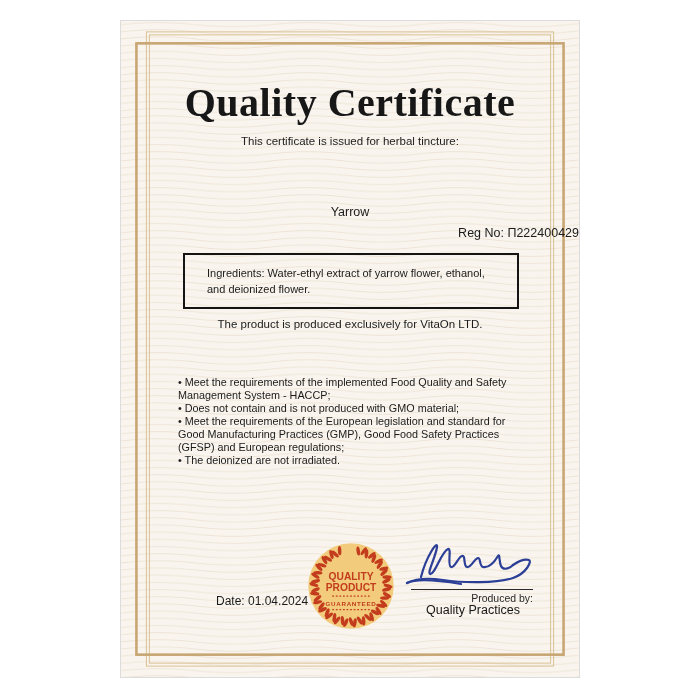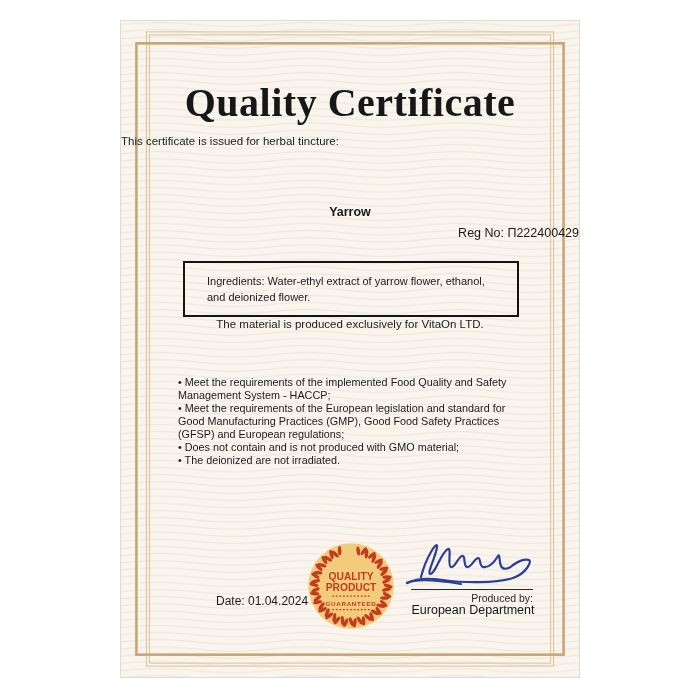--- a/index.html
+++ b/index.html
@@ -12,27 +12,27 @@
     font-family:"Liberation Sans",sans-serif;color:var(--text);}
   .canvas{position:relative;width:700px;height:700px;background:#ffffff;}
   .page{position:absolute;left:120px;top:20px;width:460px;height:658px;
     background:var(--page-bg);border:1px solid var(--page-edge);}
   .page svg.bgwaves{position:absolute;left:0;top:0;width:100%;height:100%;}
   .page svg.frame{position:absolute;left:0;top:0;width:100%;height:100%;}
   .content{position:absolute;left:0;top:0;width:100%;height:100%;}
   .title{position:absolute;left:0;top:58px;width:100%;text-align:center;
     font-family:"Liberation Serif",serif;font-weight:600;font-size:40px;
     letter-spacing:.5px;color:#171717;}
-  .subtitle{position:absolute;left:0;top:114px;width:100%;text-align:left;
+  .subtitle{position:absolute;left:0;top:114px;width:100%;text-align:center;
     font-size:11.5px;color:#222;}
   .product-name{position:absolute;left:0;top:184px;width:100%;text-align:center;
-    font-size:12.5px;font-weight:700;}
+    font-size:12.5px;font-weight:400;}
   .reg-no{position:absolute;left:0;top:205px;width:100%;text-align:right;font-size:12.5px;}
   .ing-box{position:absolute;left:62px;top:232px;width:336px;height:56px;
-    border:2.5px solid var(--box-border);background:transparent;margin-top:8px;}
+    border:2.5px solid var(--box-border);background:transparent;}
   .ing-box .ing-text{position:absolute;left:22px;top:10px;width:300px;
     font-size:11px;line-height:16px;text-align:left;}
   .exclusivity{position:absolute;left:0;top:297px;width:100%;text-align:center;font-size:11.5px;}
   .req-list{position:absolute;left:57px;top:355px;width:352px;font-size:10.8px;
     line-height:13px;text-align:left;}
   .req-item::before{content:"•  ";}
   .date{position:absolute;left:63px;top:573px;font-size:12px;margin-left:32px;}
   .badge{position:absolute;left:181px;top:516px;width:98px;height:98px;}
   .sig-line{position:absolute;left:290px;top:568px;width:122px;height:0;
     border-top:1.2px solid #2b2b2b;}
@@ -72,26 +72,26 @@
       <div class="product-name">Yarrow</div>
       <div class="reg-no">Reg No: П222400429</div>
 
       <div class="ing-box">
         <div class="ing-text">
           <span>Ingredients: Water-ethyl extract of yarrow flower, ethanol,</span><br>
           <span>and deionized flower.</span>
         </div>
       </div>
 
-      <div class="exclusivity">The material is produced exclusively for VitaOn LTD.</div>
+      <div class="exclusivity">The product is produced exclusively for VitaOn LTD.</div>
 
       <div class="req-list">
         <div class="req-item">Meet the requirements of the implemented Food Quality and Safety Management System - HACCP;</div>
+        <div class="req-item">Does not contain and is not produced with GMO material;</div>
         <div class="req-item">Meet the requirements of the European legislation and standard for Good Manufacturing Practices (GMP), Good Food Safety Practices (GFSP) and European regulations;</div>
-        <div class="req-item">Does not contain and is not produced with GMO material;</div>
         <div class="req-item">The deionized are not irradiated.</div>
       </div>
 
       <div class="date">Date: 01.04.2024</div>
 
       <svg class="badge" viewBox="-55 -55 110 110">
         <defs>
           <g id="leafpair">
             <ellipse cx="-3" cy="-40" rx="2" ry="5.2" transform="rotate(-24 -3 -40)" style="fill:var(--badge-red)"></ellipse>
             <ellipse cx="3" cy="-41.5" rx="2" ry="5.2" transform="rotate(20 3 -41.5)" style="fill:var(--badge-red)"></ellipse>
@@ -126,21 +126,21 @@
         </g>
         <text class="badge-label" x="0" y="-7" font-size="11.5" text-anchor="middle">QUALITY</text>
         <text class="badge-label" x="0" y="6" font-size="11.5" text-anchor="middle">PRODUCT</text>
         <line x1="-21" y1="11.5" x2="21" y2="11.5" style="stroke:var(--badge-red)" stroke-width="1.4" stroke-dasharray="2 2"></line>
         <text class="badge-label" x="0" y="22" font-size="7" letter-spacing="0.8" text-anchor="middle">GUARANTEED</text>
         <line x1="-21" y1="26.5" x2="21" y2="26.5" style="stroke:var(--badge-red)" stroke-width="1.4" stroke-dasharray="2 2"></line>
       </svg>
 
       <div class="sig-line"></div>
       <div class="produced-by">Produced by:</div>
-      <div class="quality-dept">European Department</div>
+      <div class="quality-dept">Quality Practices</div>
 
       <svg class="signature-svg" viewBox="0 0 152 60">
         <g fill="none" style="stroke:var(--sig-blue)" stroke-width="2.2" stroke-linecap="round">
           <path d="M18 42 C 23 22, 35 4, 34 12 C 33 21, 24 38, 27 39 C 32 40, 38 17, 45 14
                    C 49 12.5, 44 31, 48 32 C 52 33, 55 22, 59 21 C 63 20, 60 31, 64 32
                    C 68 33, 71 24, 75 23 C 78 22.5, 76 31, 80 32 C 87 33.5, 92 26, 95 21
                    C 97 18, 96 27, 98 31 C 100 35.5, 106 34, 110 30"></path>
           <path d="M110 30 C 116 26, 122 24, 126 25 C 129 26, 124 38, 110 43
                    C 94 48.5, 60 48, 40 45 C 24 42.5, 12 44, 4 48"></path>
           <path d="M4 48 C 14 43, 40 46, 58 49"></path>

